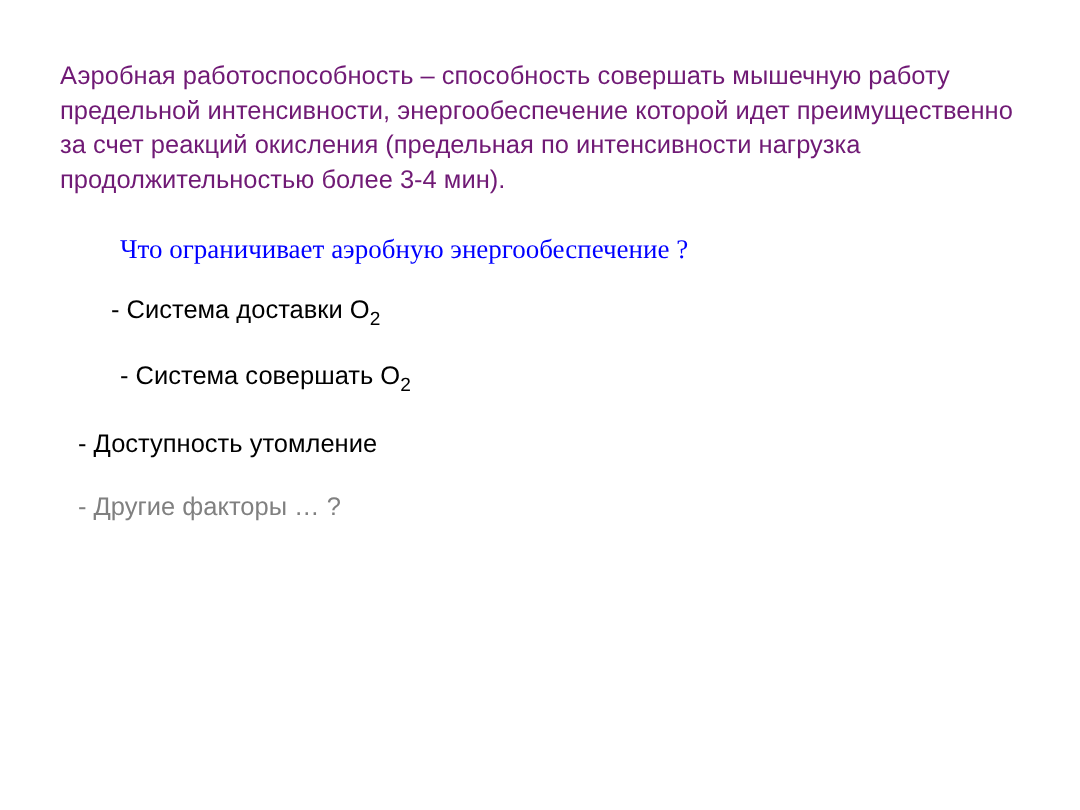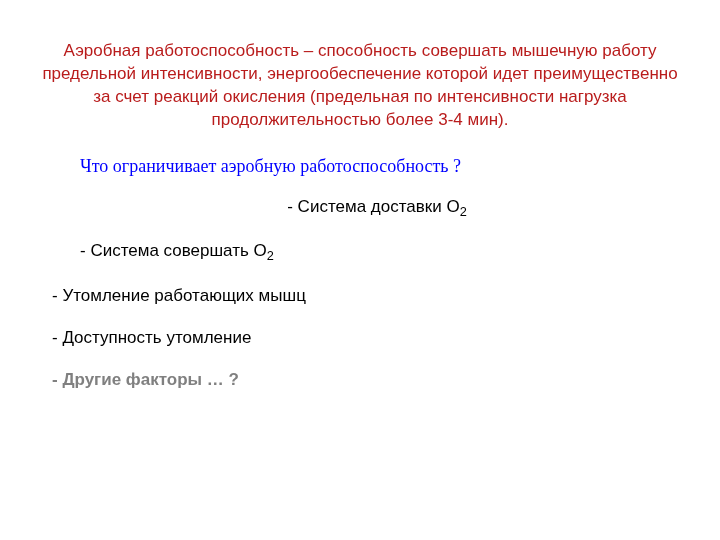--- a/index.html
+++ b/index.html
@@ -11,70 +11,66 @@
       font-family: Arial, sans-serif;
       overflow: hidden;
     }
     .slide {
       padding: 40px 40px 20px 40px;
       box-sizing: border-box;
     }
     .intro {
       font-size: 17px;
       line-height: 1.35;
-      color: #b91c1c;
+      color: #701a75;
       margin-bottom: 24px;
-      text-align: center;
     }
     .question {
       font-size: 18px;
       color: #0000ff;
       font-family: "Comic Sans MS", "Comic Sans", cursive;
       margin-bottom: 20px;
       padding-left: 40px;
     }
     .item {
       font-size: 17px;
       color: #000000;
       margin-bottom: 22px;
     }
     .indent1 {
       padding-left: 34px;
-      text-align: center;
     }
     .indent2 {
       padding-left: 40px;
     }
     .indent0 {
       padding-left: 12px;
     }
     .faded {
       color: #808080;
-      font-weight: bold;
     }
     sub {
       font-size: 0.75em;
       vertical-align: sub;
     }
   </style>
 </head>
 <body>
 
 <div class="slide">
   <div class="intro">Аэробная работоспособность – способность совершать мышечную работу предельной интенсивности, энергообеспечение которой идет преимущественно за счет реакций окисления (предельная по интенсивности нагрузка продолжительностью более 3-4 мин).</div>
 
-  <div class="question">Что ограничивает аэробную работоспособность ?</div>
+  <div class="question">Что ограничивает аэробную энергообеспечение ?</div>
 
   <div class="item indent1">
     <span>- Система доставки </span><span>O</span><sub>2</sub>
   </div>
 
   <div class="item indent2">
     <span>- Система совершать </span><span>O</span><sub>2</sub>
   </div>
 
-  <div class="item indent0">- Утомление работающих мышц</div>
 
 
   <div class="item indent0">- Доступность утомление</div>
 
   <div class="item indent0 faded">- Другие факторы … ?</div>
 </div>
 
 </body></html>

